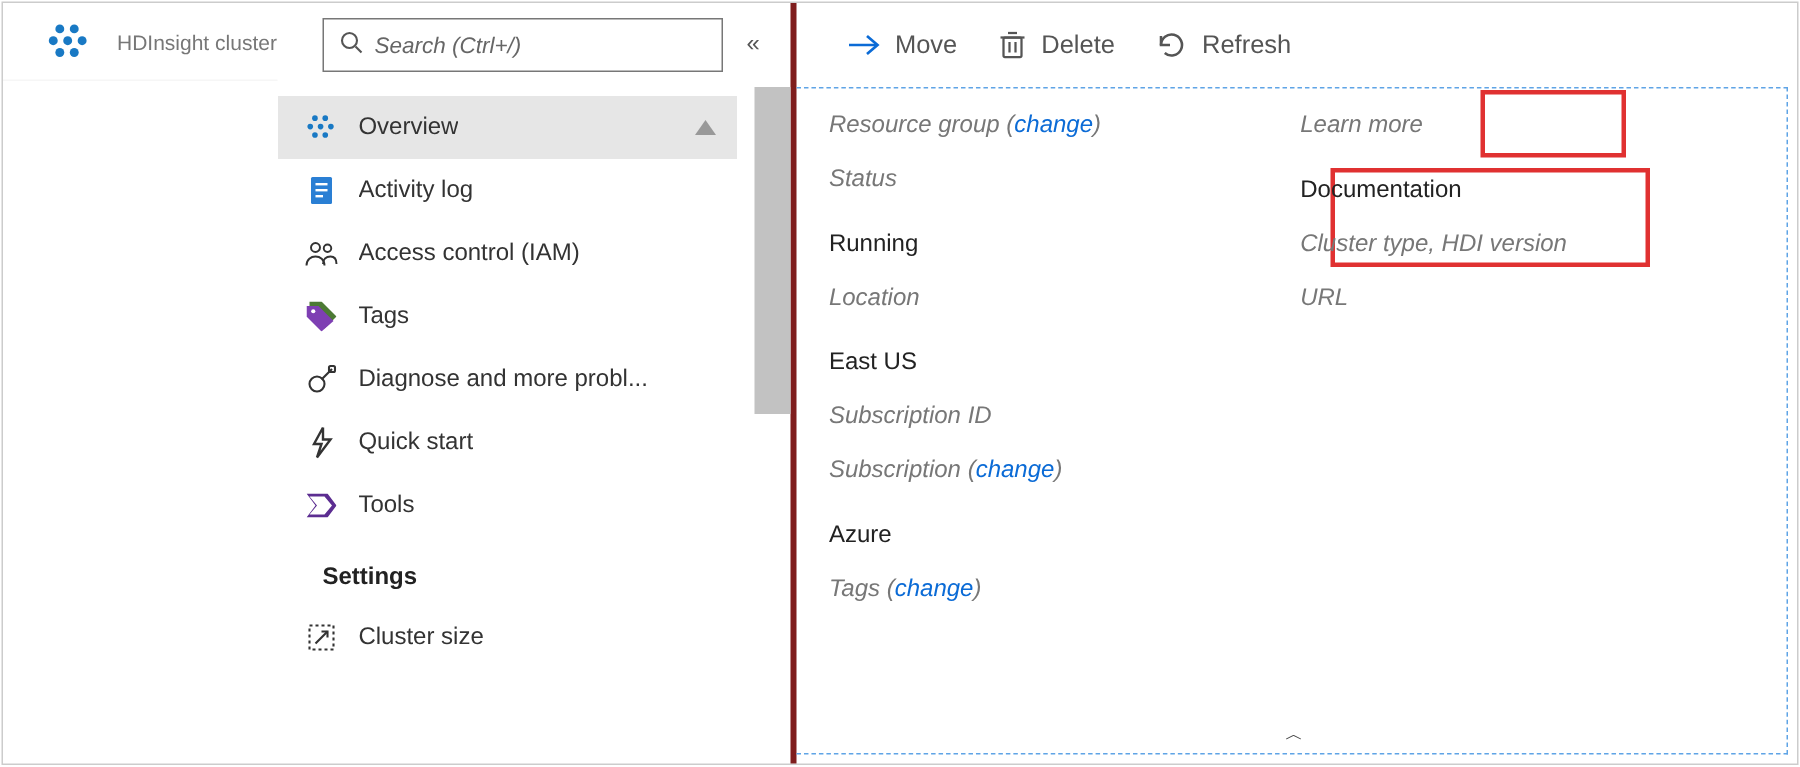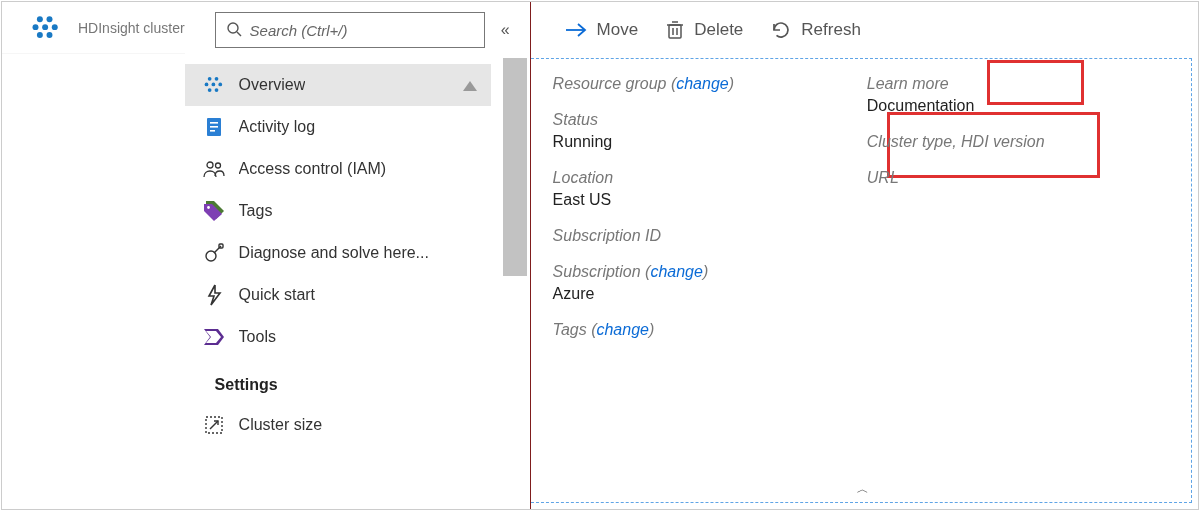--- a/index.html
+++ b/index.html
@@ -8,21 +8,21 @@
 
   
   .header { height: 52px; display: flex; align-items: center; padding-left: 30px; border-bottom: 1px solid #f6f6f6; }
   .header .logo { width: 28px; height: 28px; margin-right: 18px; }
   .header .title { color: #777; font-size: 14px; }
 
   
   .body { flex: 1; display: flex; }
 
   
-  .sidebar { width: 346px; display: flex; flex-direction: column; border-right: 1px solid #7f1d1d; }
+  .sidebar { width: 346px; display: flex; flex-direction: column; border-right: 4px solid #7f1d1d; }
   .search-row { display: flex; align-items: center; height: 56px; padding: 10px 14px 10px 30px; gap: 10px; }
   .search-box { flex: 1; height: 36px; border: 1px solid #777; display: flex; align-items: center; padding: 0 10px; }
   .search-box input { border: none; outline: none; flex: 1; font-size: 15px; color: #555; font-style: italic; background: transparent; }
   .search-box input::placeholder { color: #666; }
   .search-icon { color: #555; margin-right: 8px; }
   .collapse { font-size: 16px; color: #555; padding: 4px 6px; cursor: pointer; }
 
   .nav { width: 306px; overflow-y: auto; padding-top: 6px; padding-bottom: 6px; height: 380px; }
   .nav-wrap { display: flex; }
   .scroll-track { width: 24px; height: 380px; margin-left: 12px; position: relative; }
@@ -44,21 +44,21 @@
   .move-color { color: #0b6bd6; }
 
   .highlight { border: 3px solid #e03131; }
   .hl-delete { position: absolute; left: 456px; top: 58px; width: 97px; height: 45px; pointer-events: none; }
   .hl-rg     { position: absolute; left: 356px; top: 110px; width: 213px; height: 66px; pointer-events: none; }
 
   .content { flex: 1; border-top: 1px dashed #5fa4e6; border-right: 1px dashed #5fa4e6; border-bottom: 1px dashed #5fa4e6; margin-right: 6px; margin-bottom: 6px; display: flex; padding: 16px 10px 8px 22px; position: relative; }
   .col { flex: 1; display: flex; flex-direction: column; gap: 18px; }
   .field { display: flex; flex-direction: column; gap: 4px; }
   .field .fl { color: #777; font-size: 16px; font-style: italic; }
-  .field .fv { color: #222; font-size: 16px; }
+  .field .fv { color: #222; font-size: 16px; margin-top: 21px; }
   .link { color: #0b6bd6; cursor: pointer; }
   .caret-up { position: absolute; bottom: 4px; left: 50%; transform: translateX(-50%); font-size: 12px; letter-spacing: -4px; color: #444; cursor: pointer; }
 </style>
 </head>
 <body>
 
 <div class="window">
 
   <div class="header">
     <span class="logo">
@@ -154,21 +154,21 @@
           </div>
 
           <div class="nav-item">
             <span class="icon">
               <svg width="20" height="20" viewBox="0 0 20 20" fill="none" stroke="#333" stroke-width="1.4">
                 <circle cx="7" cy="13" r="5"></circle>
                   <path d="M10 10 L17 3"></path>
                   <rect x="15" y="1" width="4" height="4" rx="1"></rect>
               </svg>
             </span>
-            <span class="label">Diagnose and solve here...</span>
+            <span class="label">Diagnose and more probl...</span>
           </div>
 
           <div class="nav-item">
             <span class="icon">
               <svg width="18" height="22" viewBox="0 0 18 22" fill="none" stroke="#333" stroke-width="1.6">
                 <polyline points="10,1 4,12 9,12 6,21 15,9 10,9 10,1"></polyline>
               </svg>
             </span>
             <span class="label">Quick start</span>
           </div>

